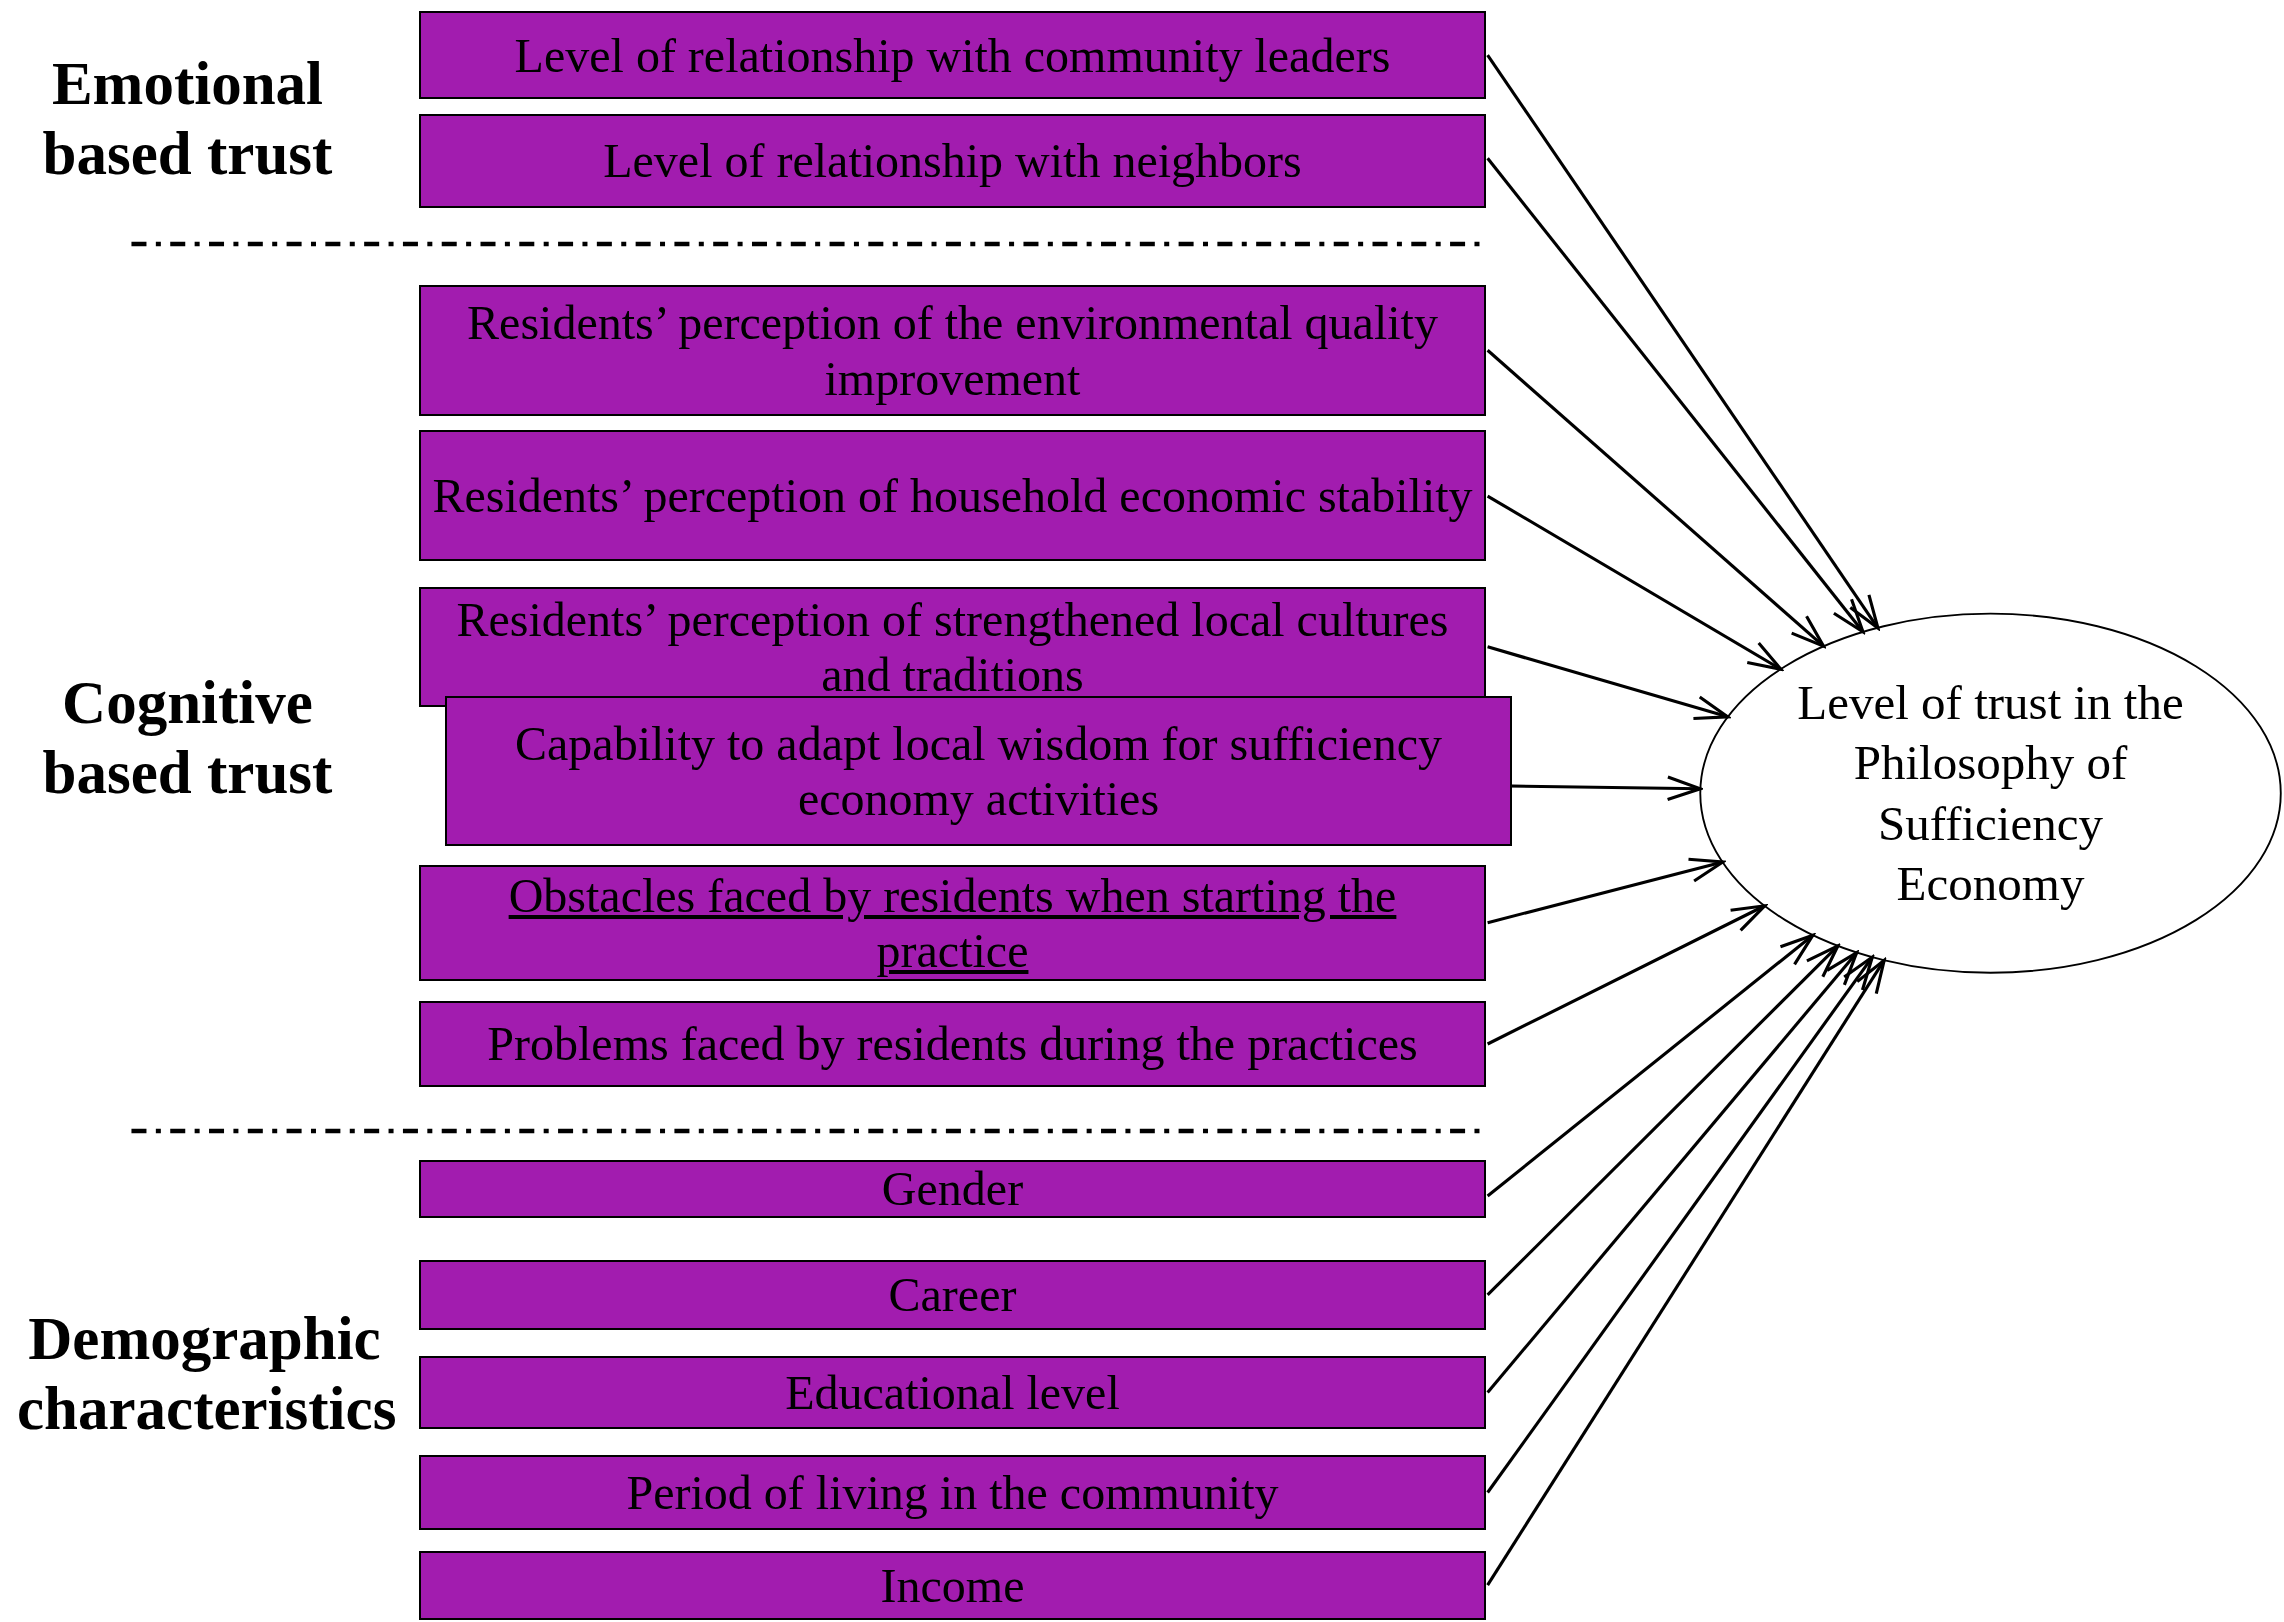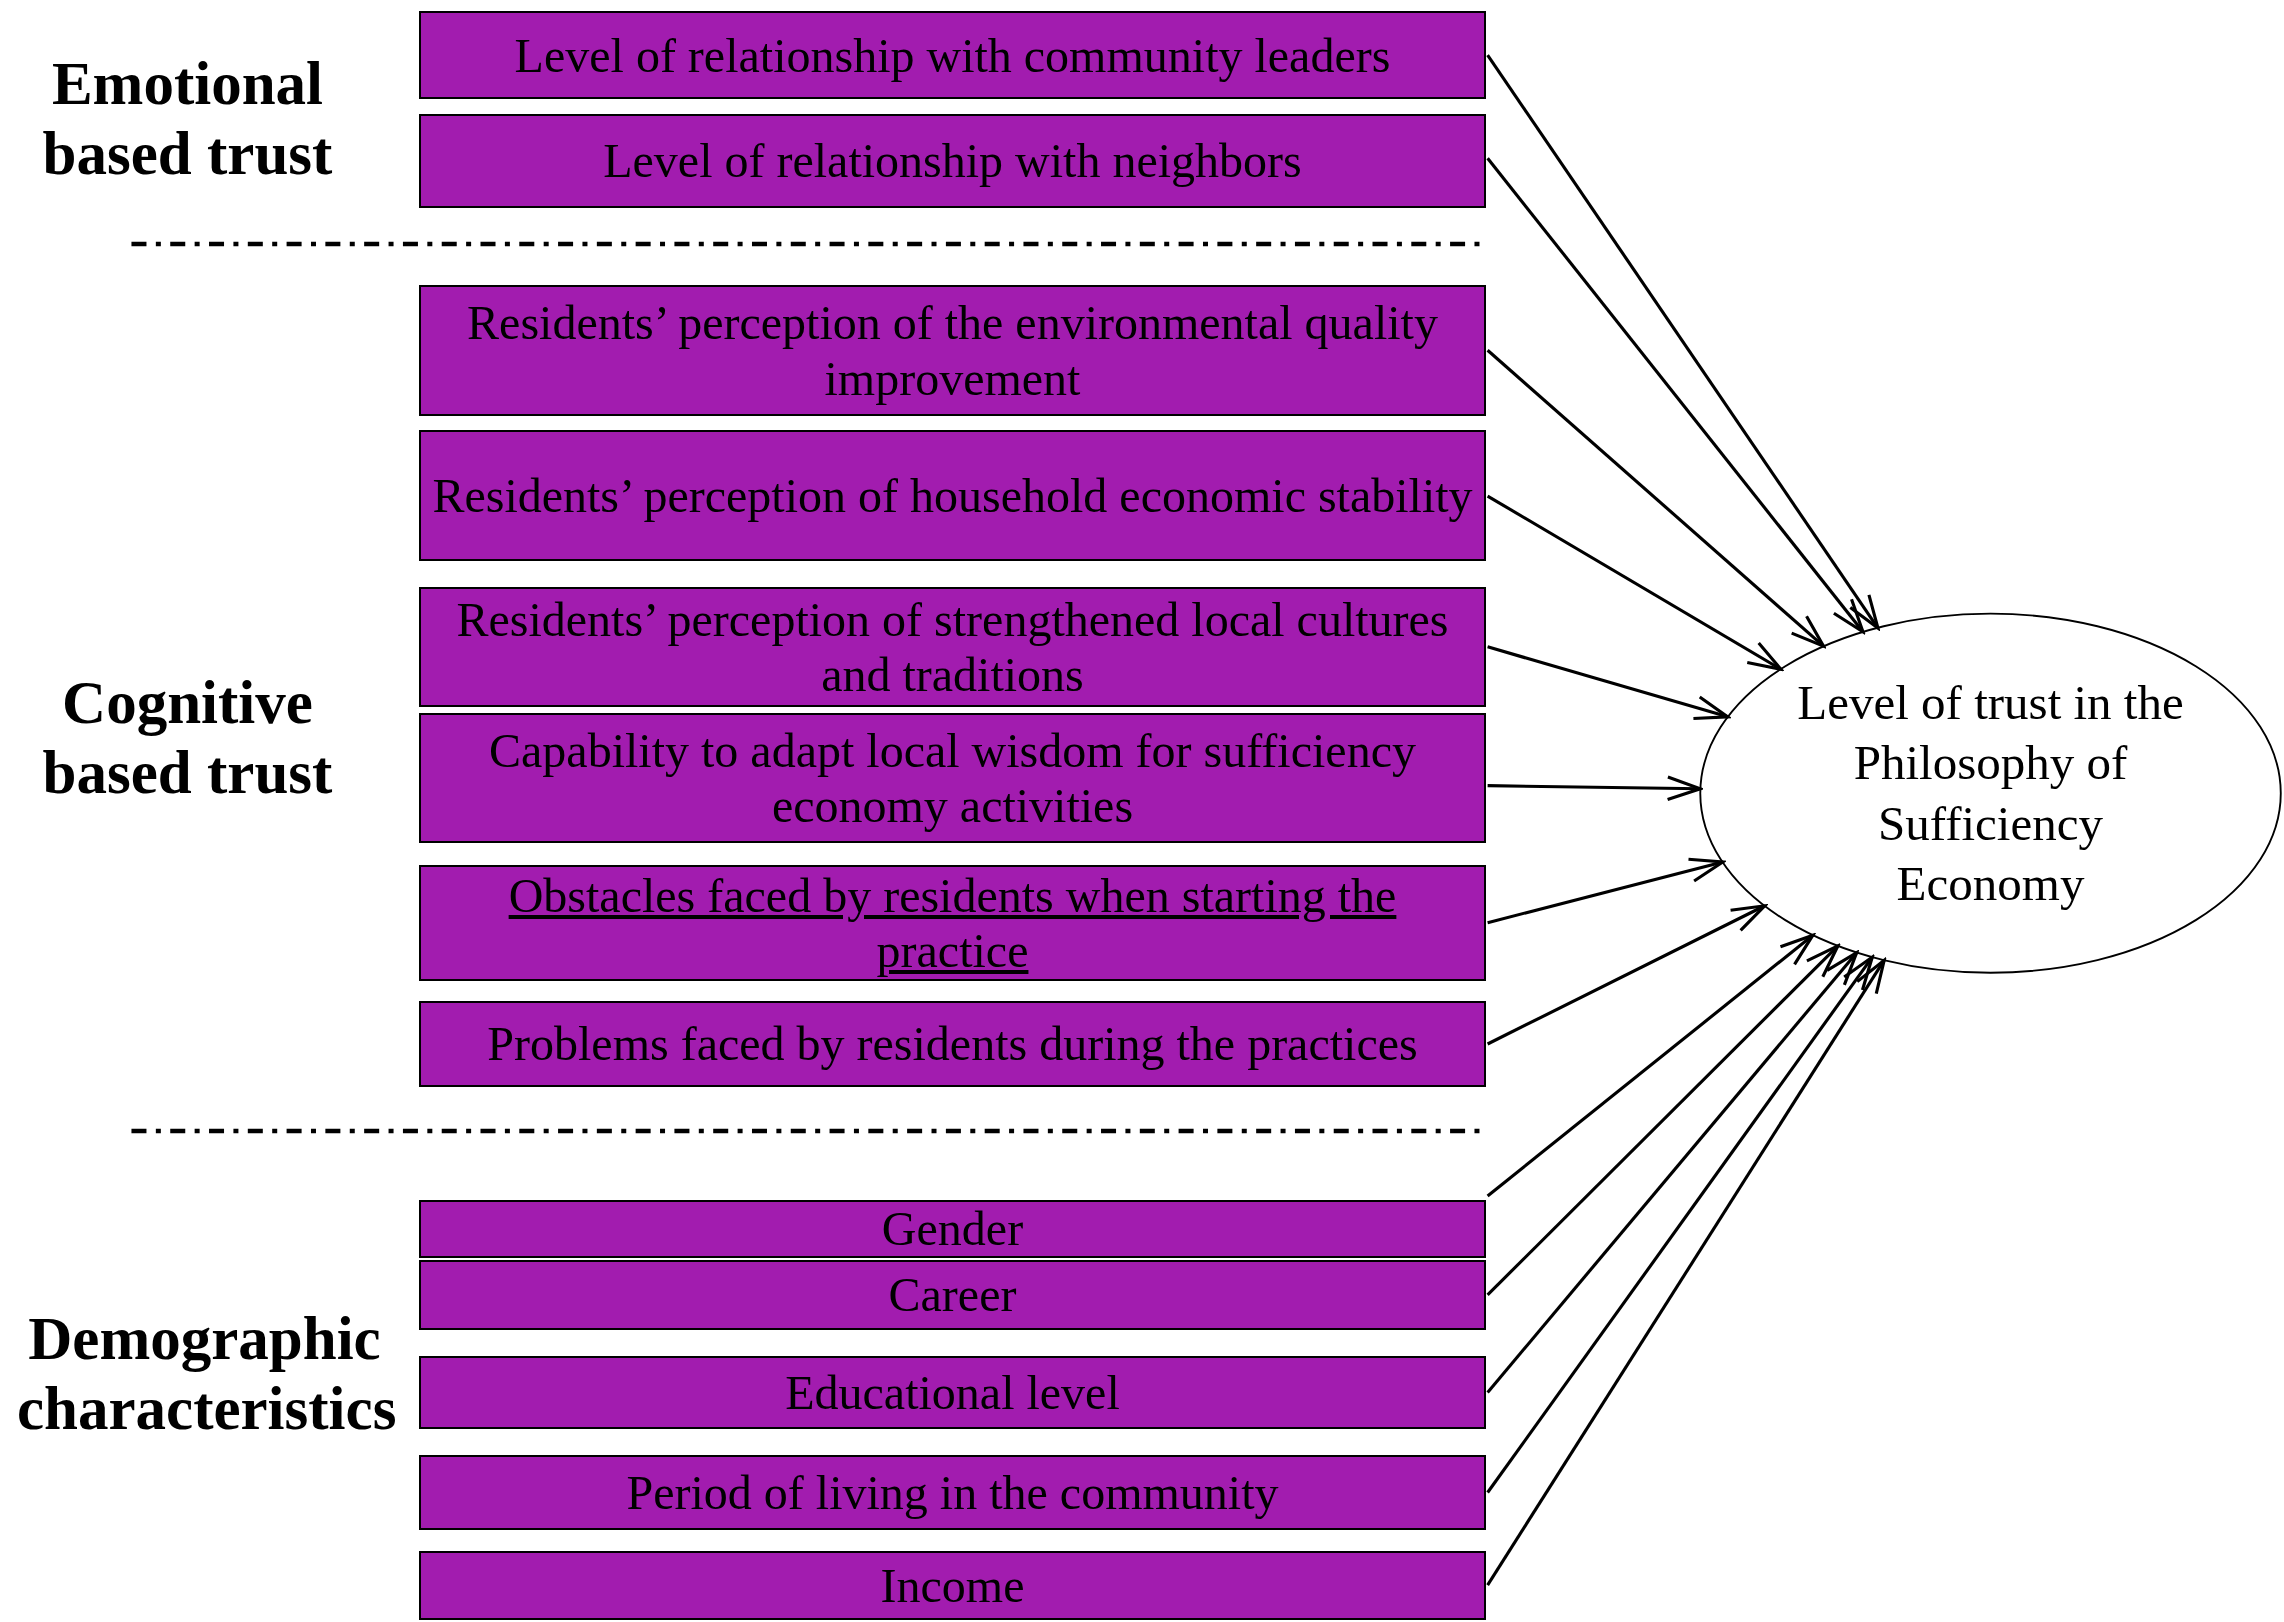--- a/index.html
+++ b/index.html
@@ -98,26 +98,26 @@
   <div class="group-label" style="top:1304px;margin-left:17px;">Demographic
 characteristics</div>
 
   <div class="factor-box" style="top:11.3px;   height:88px;">Level of relationship with community leaders</div>
   <div class="factor-box" style="top:114px;  height:94px;">Level of relationship with neighbors</div>
   <div class="factor-box" style="top:285px;  height:131px;">Residents’ perception of the environmental quality
 improvement</div>
   <div class="factor-box" style="top:430px;  height:131px;">Residents’ perception of household economic stability</div>
   <div class="factor-box" style="top:587px;  height:120px;">Residents’ perception of strengthened local cultures
 and traditions</div>
-  <div class="factor-box" style="top:713px; height:130px;">Capability to adapt local wisdom for sufficiency
+  <div class="factor-box" style="top:696px; height:150px;margin-left:26px;">Capability to adapt local wisdom for sufficiency
 economy activities</div>
   <div class="factor-box" style="top:865px; height:116px;text-decoration:underline;">Obstacles faced by residents when starting the
 practice</div>
   <div class="factor-box" style="top:1001px; height:86px;text-align:center;">Problems faced by residents during the practices</div>
-  <div class="factor-box" style="top:1160px; height:58px;margin-top:40px;">Gender</div>
+  <div class="factor-box" style="top:1160px; height:58px;">Gender</div>
   <div class="factor-box" style="top:1260px; height:70px;">Career</div>
   <div class="factor-box" style="top:1356px; height:73px;">Educational level</div>
   <div class="factor-box" style="top:1455px; height:75px;">Period of living in the community</div>
   <div class="factor-box" style="top:1551px; height:69px;">Income</div>
 
   <div class="outcome-label">Level of trust in the
 Philosophy of
 Sufficiency
 Economy</div>
 

